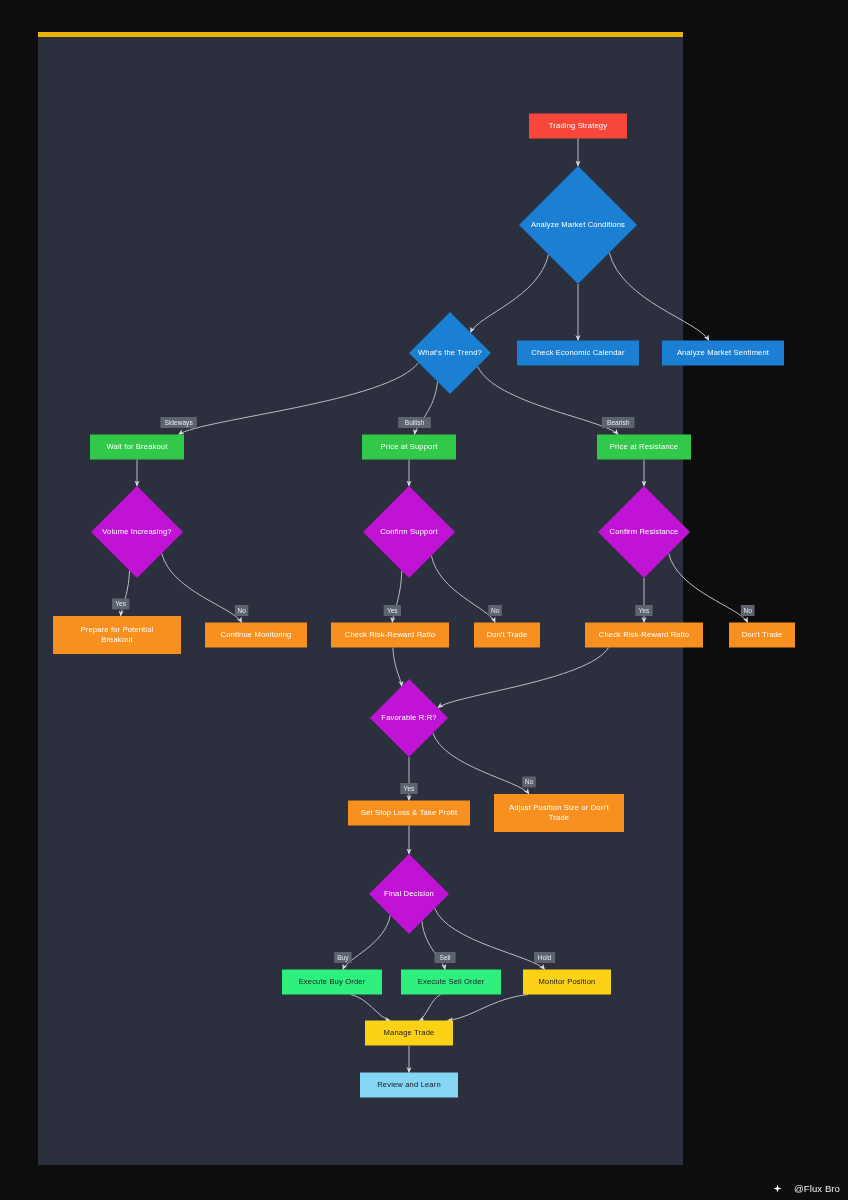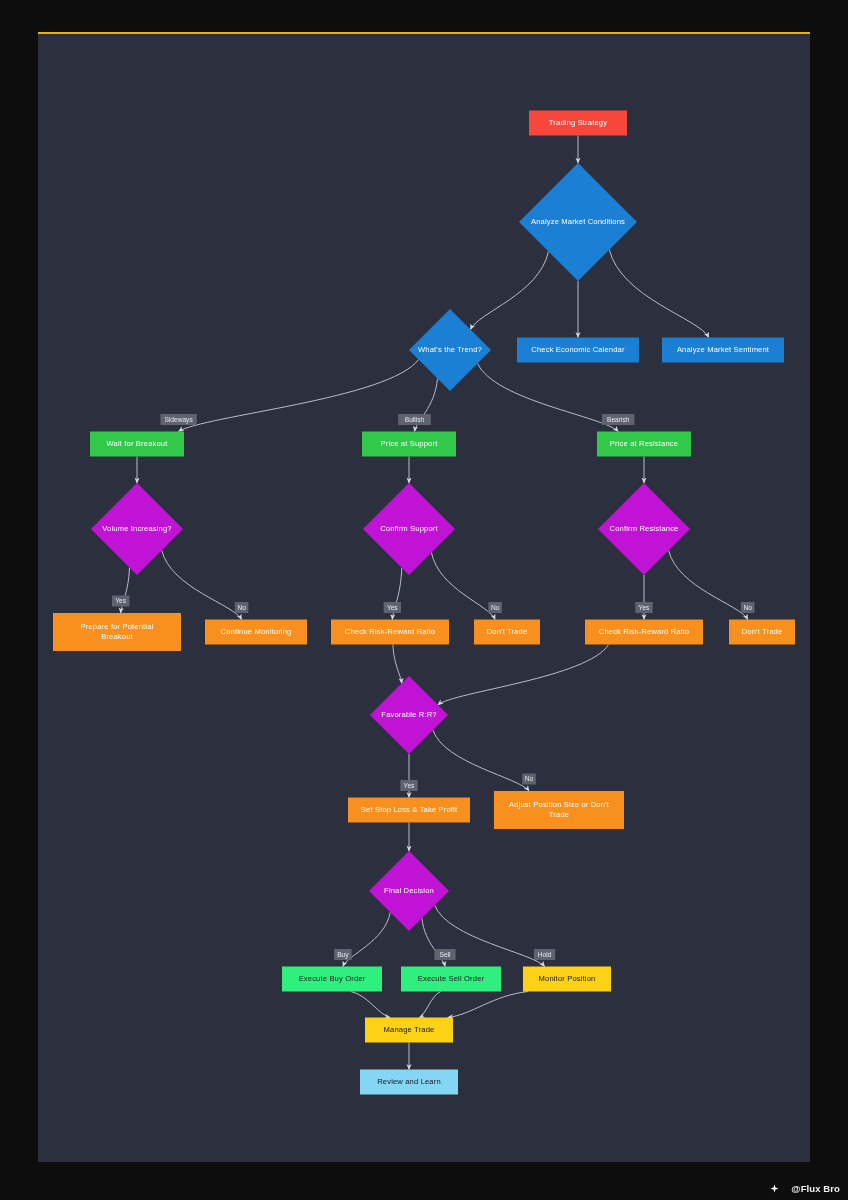--- a/index.html
+++ b/index.html
@@ -18,24 +18,24 @@
     position: absolute;
     left: 0; top: 0;
     width: 848px;
     height: 1200px;
     background: #0d0d0e;
   }
   #canvas {
     position: absolute;
     left: 38px;
     top: 32px;
-    width: 772px;
+    width: 645px;
     height: 1128px;
     background: #2b2f3e;
-    border-top: 2px solid #eab308;
+    border-top: 5px solid #eab308;
   }
   svg#chart {
     position: absolute;
     left: 0; top: 0;
     width: 772px;
     height: 1128px;
     display: block;
   }
   .node-label {
     font-family: "Liberation Sans", sans-serif;
@@ -59,21 +59,21 @@
   .watermark {
     position: absolute;
     right: 8px;
     bottom: 6px;
     display: flex;
     align-items: center;
     gap: 12px;
     color: #f2f2f2;
     font-size: 9.5px;
     font-family: "Liberation Sans", sans-serif;
-    font-weight: bold;
+    font-weight: normal;
     letter-spacing: 0.1px;
   }
   .watermark svg { display: block; }
 </style>
 </head>
 <body>
 
 <div id="frame">
   <div id="canvas">
     <svg id="chart" viewBox="0 0 772 1128">

